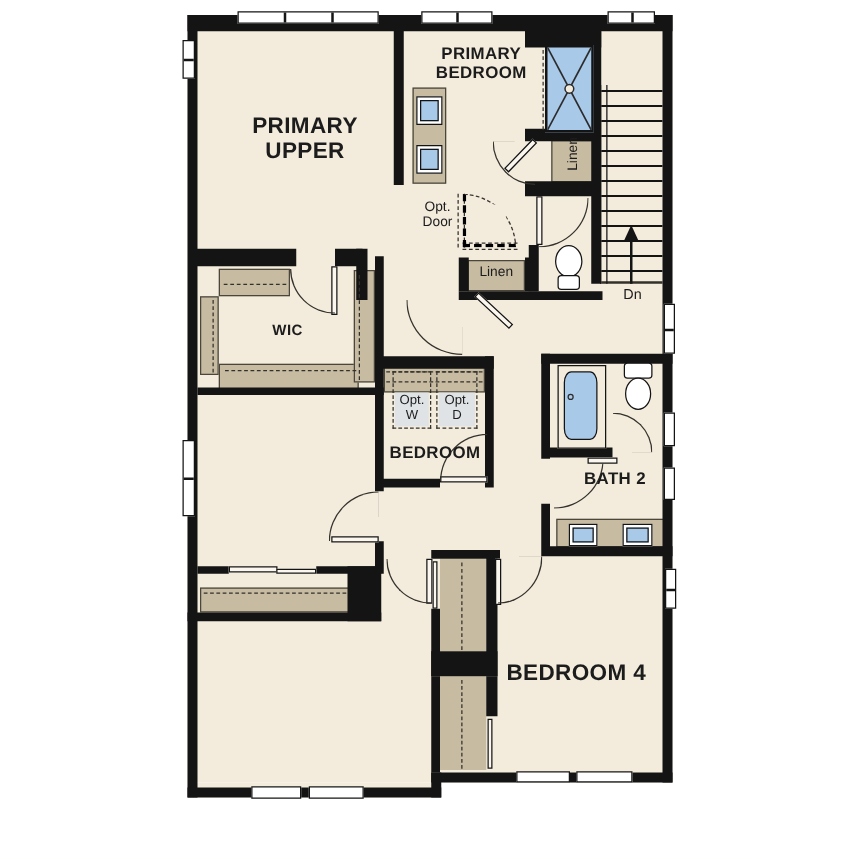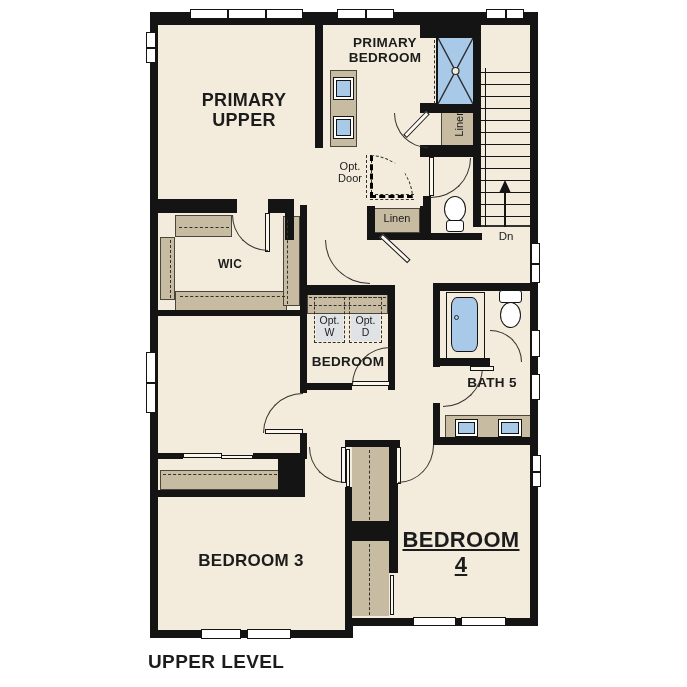--- a/index.html
+++ b/index.html
@@ -220,35 +220,33 @@
   <div class="lbl b" style="left:164px;top:90px;width:160px;font-size:18px;">
     <span>PRIMARY</span><br>
     <span>UPPER</span>
   </div>
   <div class="lbl b" style="left:325px;top:35px;width:120px;font-size:13.5px;">
     <span>PRIMARY</span><br>
     <span>BEDROOM</span>
   </div>
   <div class="lbl b" style="left:201px;top:258px;width:58px;font-size:12px;">WIC</div>
   <div class="lbl b" style="left:308px;top:354px;width:80px;font-size:13.5px;">BEDROOM</div>
-  <div class="lbl b" style="left:458px;top:375px;width:68px;font-size:13.5px;">BATH 5</div>
-  <div class="lbl b" style="left:191px;top:551px;width:120px;font-size:17px;">BEDROOM 3</div>
-  <div class="lbl b" style="left:401px;top:528px;width:120px;font-size:22px;text-decoration:underline;">BEDROOM 4</div>
+  <div class="lbl b" style="left:458px;top:375px;width:68px;font-size:13.5px;">BATH 2</div>
+  <div class="lbl b" style="left:401px;top:528px;width:120px;font-size:18px;">BEDROOM 4</div>
 
   <div class="lbl" style="left:324px;top:160px;width:52px;font-size:11px;">
     <span>Opt.</span><br>
     <span>Door</span>
   </div>
   <div class="lbl" style="left:427px;top:117px;width:64px;font-size:11px;transform:rotate(-90deg);">Linen</div>
   <div class="lbl" style="left:374px;top:212px;width:46px;font-size:11px;">Linen</div>
   <div class="lbl" style="left:488px;top:230px;width:36px;font-size:11.5px;">Dn</div>
   <div class="lbl" style="left:314px;top:315px;width:31px;font-size:10.5px;">
     <span>Opt.</span><br>
     <span>W</span>
   </div>
   <div class="lbl" style="left:349px;top:315px;width:33px;font-size:10.5px;">
     <span>Opt.</span><br>
     <span>D</span>
   </div>
 
-  <div class="lbl b" style="left:148px;top:651px;width:240px;font-size:19px;text-align:left;letter-spacing:.4px;">UPPER LEVEL</div>
 
 </div>
 
 </body></html>

